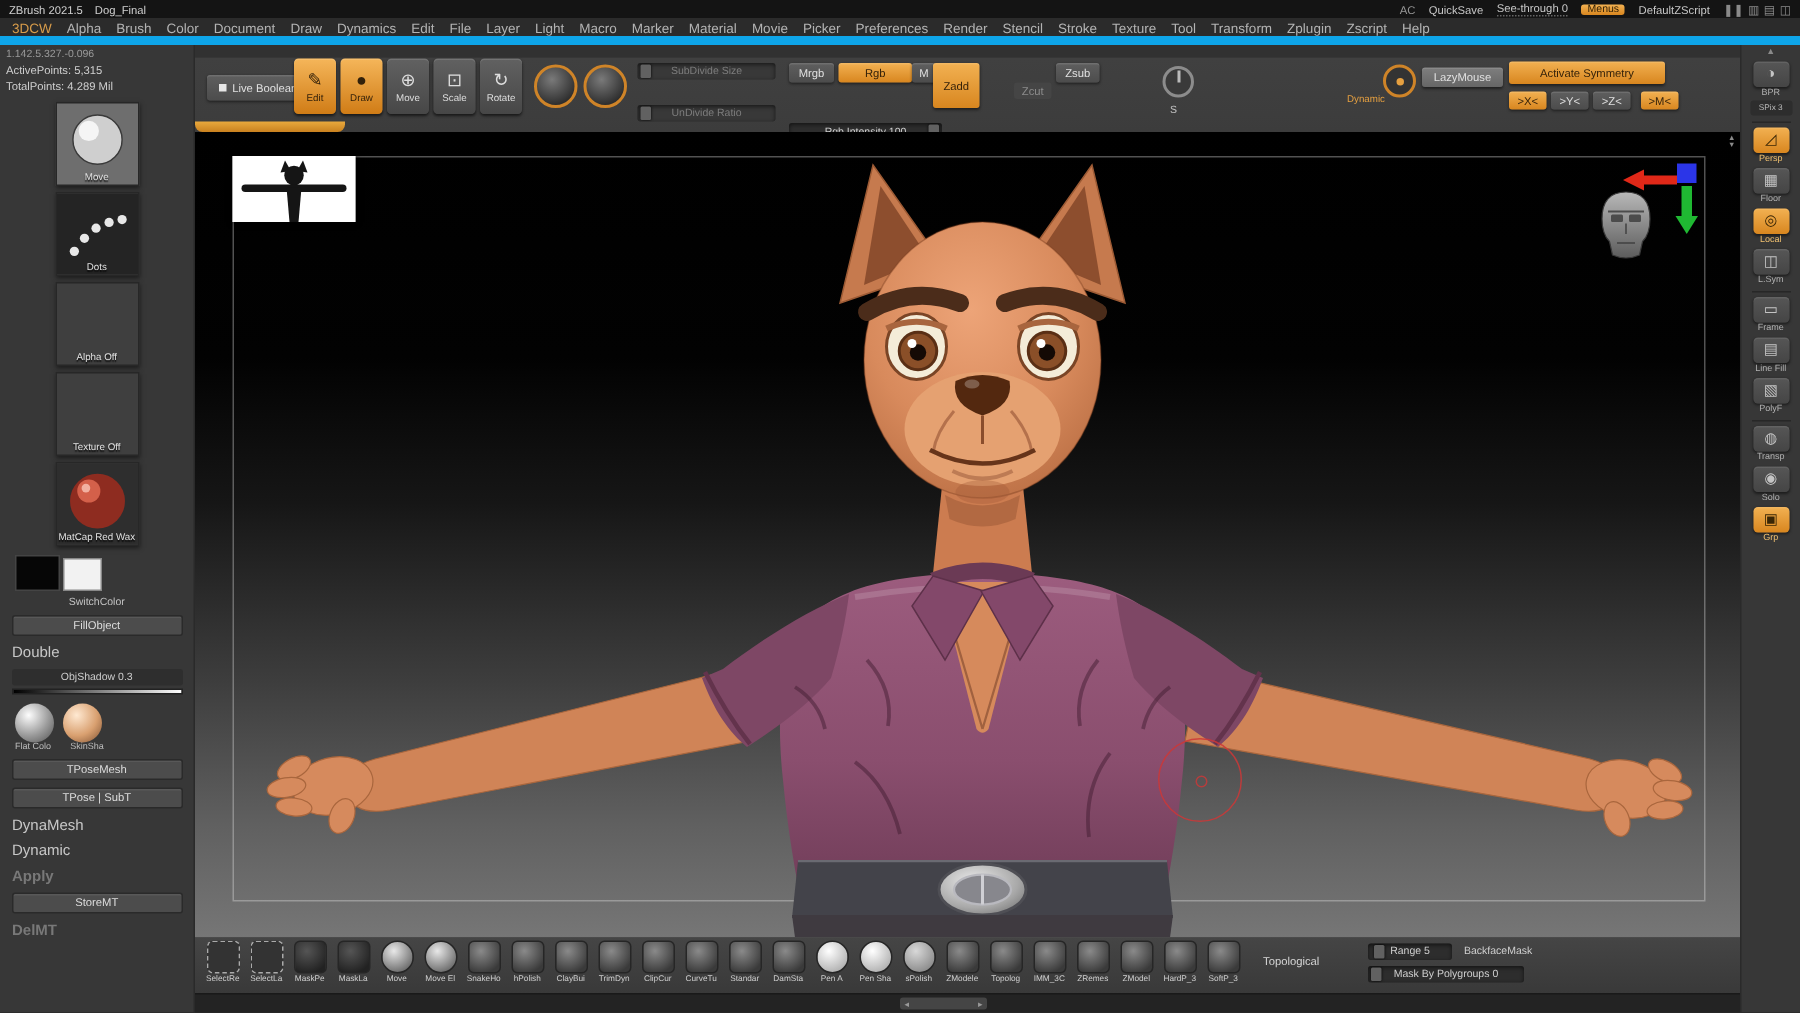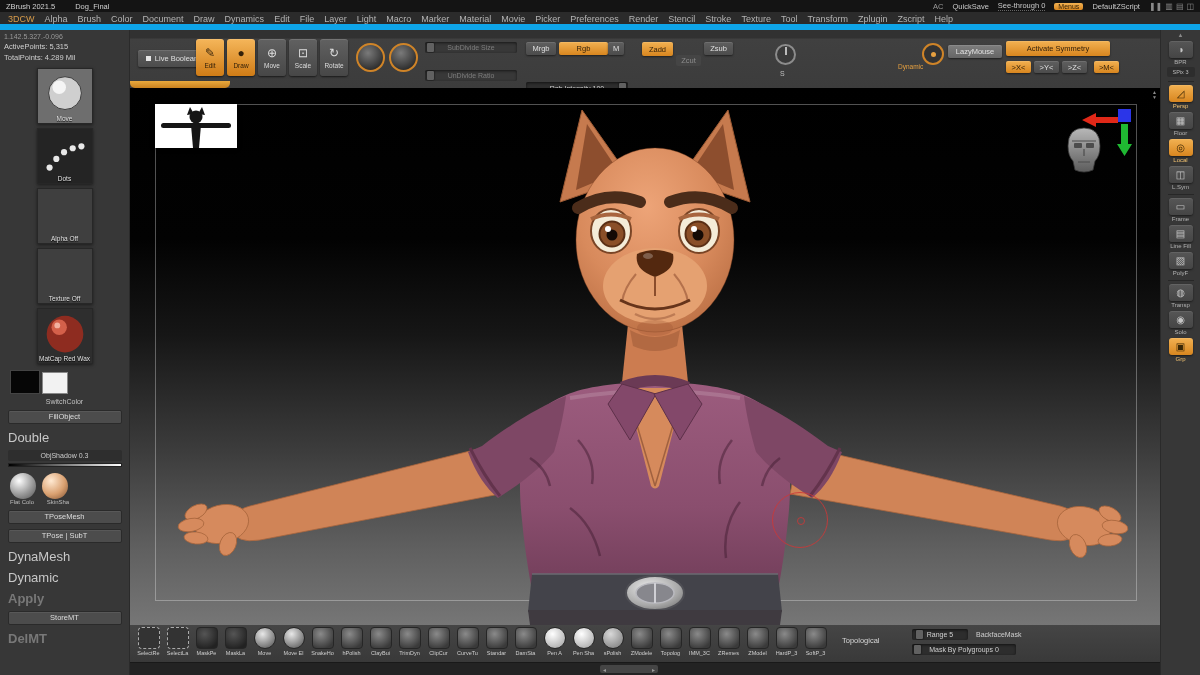--- a/index.html
+++ b/index.html
@@ -2,21 +2,21 @@
 <html><head>
 <meta charset="utf-8">
 <style>
   * { margin:0; padding:0; box-sizing:border-box; }
   html,body { width:1200px; height:675px; overflow:hidden; background:#2a2a2a;
               font-family:"Liberation Sans", sans-serif; }
   .app { position:relative; width:1200px; height:675px; color:#ccc; user-select:none; }
 
   
   .titlebar { height:12px; background:#141414; display:flex; align-items:center;
-              padding:0 6px; font-size:7.5px; color:#999; white-space:nowrap;gap:12px; }
+              padding:0 6px; font-size:7.5px; color:#999; white-space:nowrap; }
   .tb-app { color:#d0d0d0; margin-right:8px; }
   .tb-doc { color:#d0d0d0; margin-right:10px; }
   .tb-stats { color:#9a8a6a; }
   .tb-right { margin-left:auto; display:flex; align-items:center; gap:9px; }
   .tb-link { color:#c8c8c8; cursor:pointer; }
   .tb-see { border-bottom:1px dotted #666; }
   .tb-menus { background:linear-gradient(#f2b152,#d8861f); color:#2e1e04; padding:0 4px;
               border-radius:2px; font-size:7px; cursor:pointer; }
   .tb-icons { display:flex; gap:3px; color:#8a8a8a; font-size:8px; cursor:pointer; }
 
@@ -43,21 +43,21 @@
   .thumb svg { display:block; width:100%; height:100%; }
   .thumb.dark { background:#3f3f3f; }
   .switch-row { display:flex; margin:6px 0 0 10px; height:26px; position:relative; cursor:pointer; }
   .sw-black { width:30px; height:24px; background:#060606; border:1px solid #444; }
   .sw-white { width:26px; height:22px; background:#f2f2f2; border:1px solid #888; margin-left:2px; margin-top:2px; }
   .lt-label { text-align:center; font-size:7px; color:#c2c2c2; margin-top:2px; }
   .lt-btn { display:block; width:114px; margin:5px auto 0 auto; height:14px; background:#4c4c4c;
             border:1px solid #2a2a2a; border-radius:2px; color:#ddd; font-size:7.5px;
             text-align:center; line-height:12px; cursor:pointer;
             box-shadow:inset 0 1px 0 rgba(255,255,255,.07); }
-  .lt-text { font-size:13px; color:#c8c8c8; text-align:left; padding-left:8px; margin-top:6px; }
+  .lt-text { font-size:10px; color:#c8c8c8; text-align:left; padding-left:8px; margin-top:6px; }
   .lt-text.dim { color:#787878;font-weight:bold; }
   .lt-slider { position:relative; width:114px; height:11px; margin:5px auto 0 auto; background:#2e2e2e;
                border-radius:2px; font-size:7px; color:#ccc; text-align:center; line-height:11px; cursor:pointer; }
   .lt-grad { width:114px; height:4px; margin:2px auto 0 auto;
              background:linear-gradient(90deg,#000,#fff); border:1px solid #222; }
   .sphere-pair { display:flex; gap:6px; margin:6px 0 0 10px; }
   .mini-sphere { width:26px; height:26px; border-radius:50%; cursor:pointer;
                  background:radial-gradient(circle at 35% 30%, #fdfdfd, #9a9a9a 55%, #4f4f4f); }
   .mini-sphere.skin { background:radial-gradient(circle at 35% 30%, #ffe9d2, #d9a070 55%, #7d4f30); }
   .pair-labels { display:flex; gap:4px; margin-left:6px; }
@@ -364,21 +364,21 @@
             <span>Rgb</span>
           </div>
         <div class="ts-abs btn" style="left:478px; top:12px; width:16px; height:13px;">
             <span>M</span>
           </div>
         <div class="ts-abs slider" style="left:396px; top:30px; width:102px; height:12px;">
           <i style="left:calc(100% - 9px)"></i>
           <span>Rgb Intensity 100</span>
         </div>
 
-        <div class="ts-abs btn orange" style="left:512px; top:12px; width:31px; height:14px;">
+        <div class="ts-abs btn orange" style="left:492px; top:12px; width:31px; height:30px;">
             <span>Zadd</span>
           </div>
         <div class="ts-abs btn dim" style="left:546px; top:13px; width:25px; height:11px;">
             <span>Zcut</span>
           </div>
         <div class="ts-abs btn" style="left:574px; top:12px; width:29px; height:13px;">
             <span>Zsub</span>
           </div>
         <div class="ts-abs slider" style="left:512px; top:30px; width:102px; height:12px;">
           <i style="left:48%"></i>

